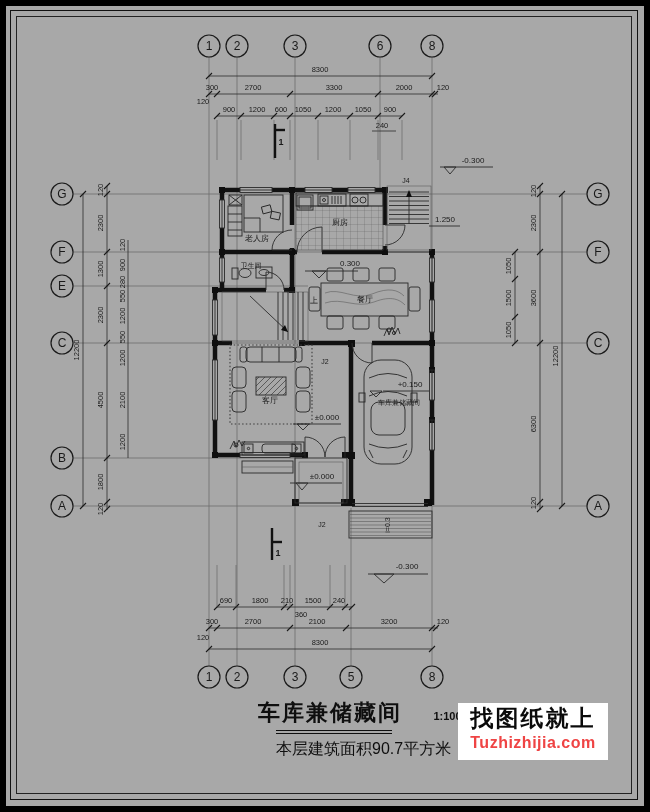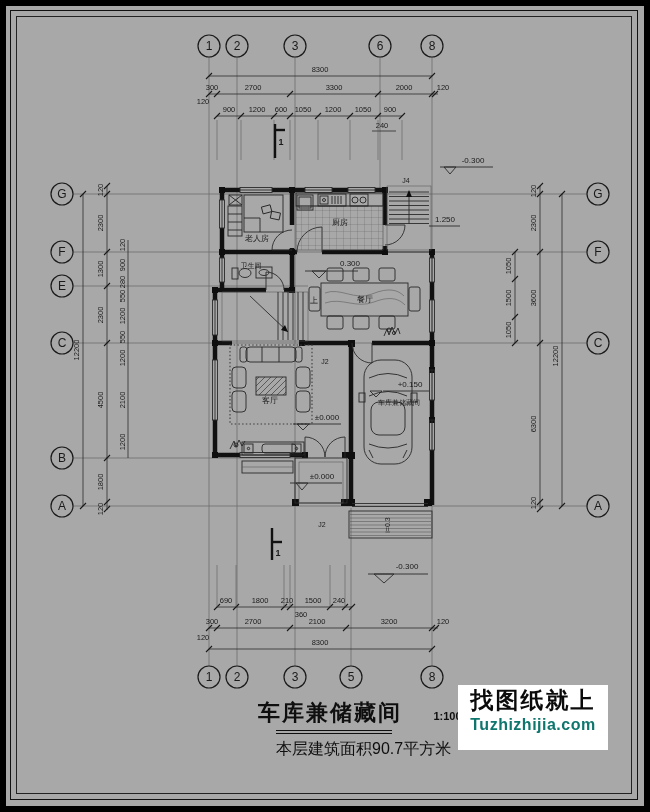--- a/index.html
+++ b/index.html
@@ -24,24 +24,24 @@
   .thin{stroke:#2b2b2b;stroke-width:0.9;fill:none;}
   .xthin{stroke:#565656;stroke-width:0.55;fill:none;}
   .furn{stroke:#262626;stroke-width:0.9;fill:none;}
   .blk{fill:#0e0e0e;}
   .title-block{position:absolute;left:258px;top:698px;width:390px;color:#111;}
   .tb-name{font-size:22px;font-weight:bold;letter-spacing:2px;color:#0f0f0f;display:inline-block;}
   .tb-scale{font-size:11px;font-weight:bold;margin-left:27px;color:#0f0f0f;}
   .tb-rule{width:116px;height:0;border-top:1.8px solid #0f0f0f;margin:2px 0 0 18px;}
   .tb-rule2{width:116px;height:0;border-top:1px solid #0f0f0f;margin:2px 0 0 18px;}
   .tb-area{font-size:16px;color:#0f0f0f;margin:5px 0 0 18px;white-space:nowrap;}
-  .wmark{position:absolute;left:458px;top:685px;width:150px;height:65px;background:#fff;
+  .wmark{position:absolute;left:458px;top:703px;width:150px;height:57px;background:#fff;
          text-align:center;z-index:5;}
   .wm1{font-size:23px;font-weight:bold;color:#0a0a0a;line-height:30px;letter-spacing:2px;}
-  .wm2{font-size:16px;font-weight:bold;color:#0f766e;line-height:20px;letter-spacing:0.5px;}
+  .wm2{font-size:16px;font-weight:bold;color:#ef4444;line-height:20px;letter-spacing:0.5px;}
 </style>
 </head>
 <body>
 
 <div id="stage">
   <div class="sheet"></div>
   <div class="frame1"></div>
   <div class="frame2"></div>
 
   <svg width="650" height="812" viewBox="0 0 650 812">

